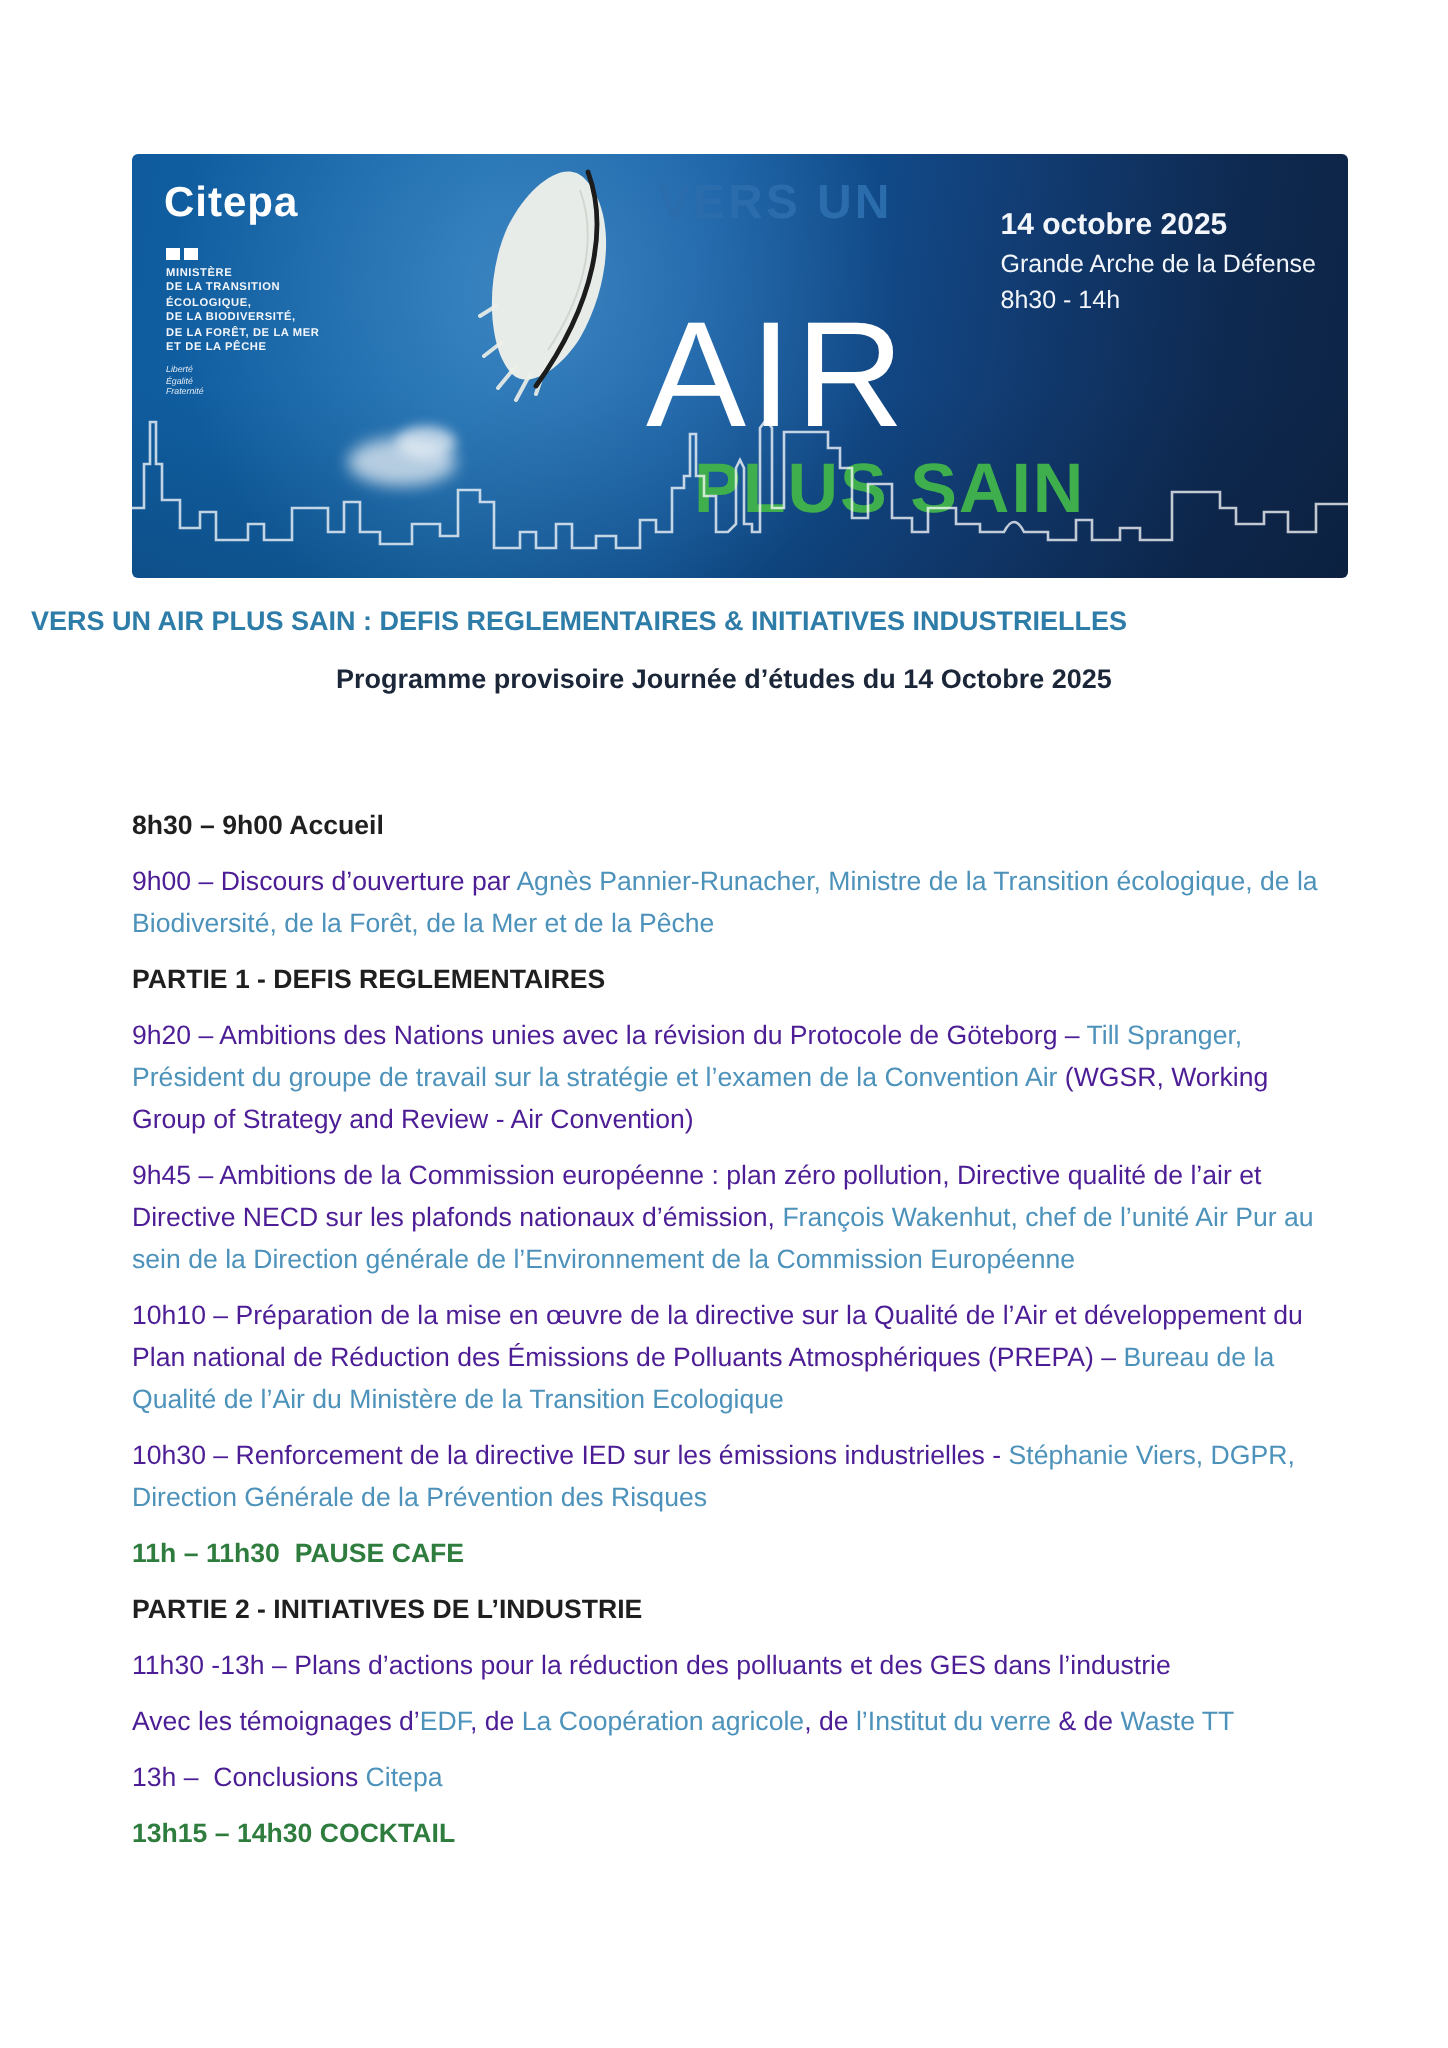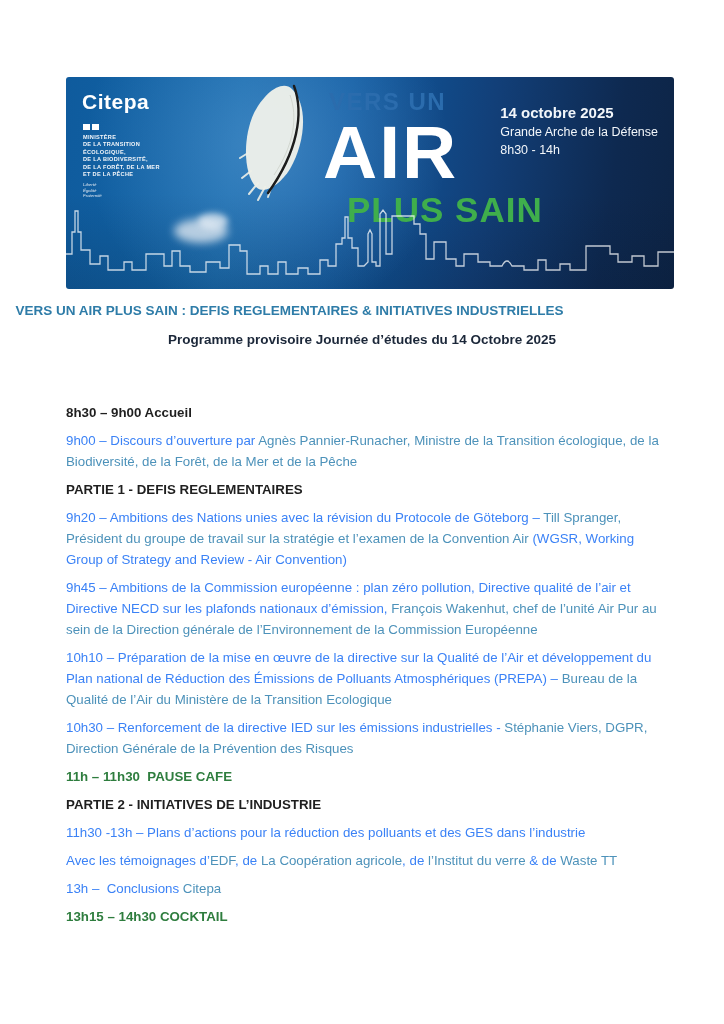--- a/index.html
+++ b/index.html
@@ -43,21 +43,21 @@
   }
   .cloud2 {
     position: absolute; left: 132px; top: 136px; width: 30px; height: 16px;
     background: #eef3f8; border-radius: 50%; filter: blur(3px); opacity: 0.7;
   }
 
   .feather { position: absolute; left: 168px; top: 6px; width: 92px; height: 120px; }
 
   .tagline { position: absolute; left: 257px; top: 11px; width: 230px; }
   .tagline .t1 { font-size: 24px; font-weight: bold; color: #2b6cad; letter-spacing: 1.5px; margin-left: 6px; }
-  .tagline .t2 { font-size: 75px; font-weight: bold; color: #ffffff; letter-spacing: 2px; line-height: 0.97; }
+  .tagline .t2 { font-size: 75px; font-weight: normal; color: #ffffff; letter-spacing: 2px; line-height: 0.97; margin-top: 35px; }
   .tagline .t3 { font-size: 35px; font-weight: bold; color: #3fae4c; letter-spacing: 1px; margin-left: 24px; margin-top: 1px; }
 
   .event-info { position: absolute; right: 16px; top: 26px; text-align: left; color: #f2f6fa; }
   .event-info .date  { font-size: 15px; font-weight: bold; line-height: 20px; }
   .event-info .venue { font-size: 12.5px; line-height: 18px; }
   .event-info .hours { font-size: 12.5px; line-height: 18px; }
 
   .skyline { position: absolute; left: 0; bottom: 0; width: 608px; height: 85px; }
 
   
@@ -67,21 +67,21 @@
   }
   .doc-subtitle {
     position: absolute; left: 0; top: 332px; width: 724px;
     text-align: center; font-size: 13.5px; font-weight: bold; color: #1b2739;
   }
   .program {
     position: absolute; left: 66px; top: 382px; width: 596px;
     font-size: 13.3px; line-height: 21px; margin-top: 20px;
   }
   .program p { margin: 0 0 7px 0; white-space: pre-wrap; }
-  .seg-normal { color: #3b82f6; }
+  .seg-normal { color: #4c1d95; }
   .seg-bold   { color: #1f1f1f; font-weight: bold; }
   .seg-link   { color: #4d92ba; }
   .seg-green  { color: #2e7d3e; font-weight: bold; }
 </style>
 </head>
 <body>
 
 <div class="page">
 
   <div class="banner">

